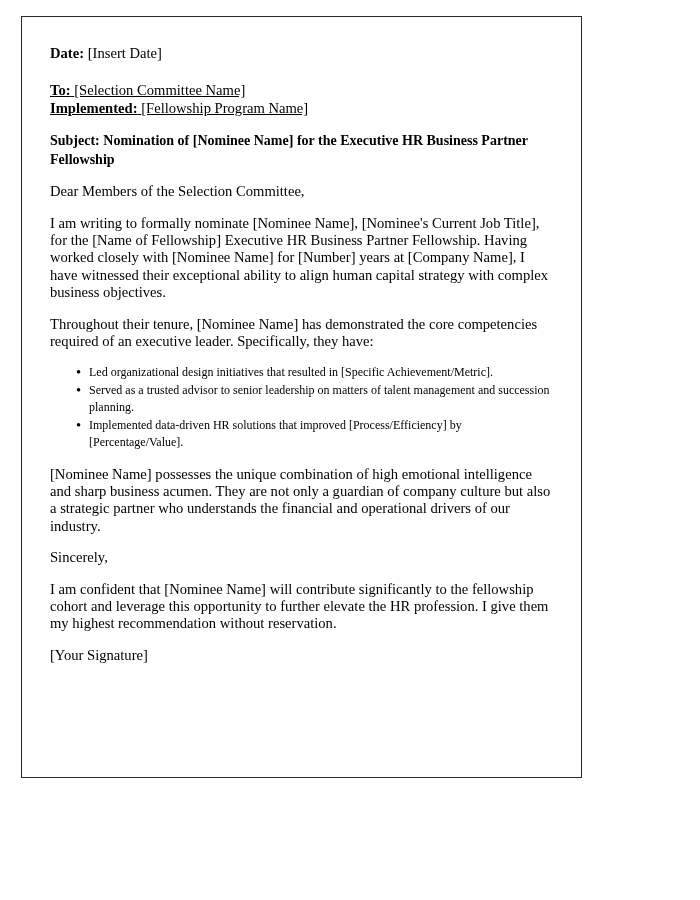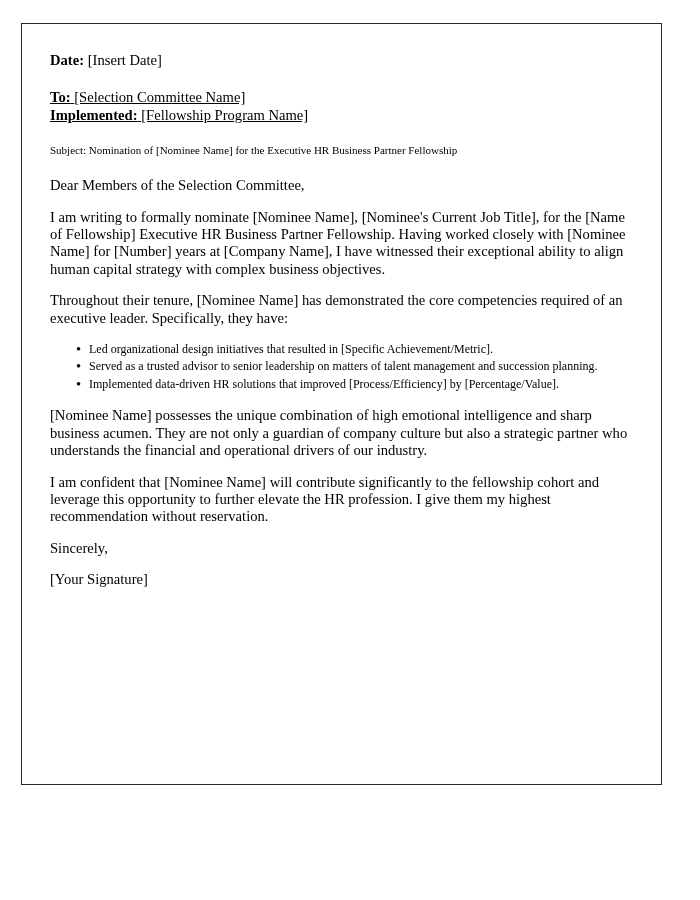--- a/index.html
+++ b/index.html
@@ -19,22 +19,22 @@
     position: relative;
     width: 700px;
     height: 900px;
     background: #ffffff;
     overflow: hidden;
   }
 
   .letter-card {
     position: absolute;
     left: 21px;
-    top: 23px;
-    width: 641px;
+    top: 16px;
+    width: 561px;
     height: 762px;
     border: 1.5px solid #2a2a2a;
     box-sizing: border-box;
     background: #ffffff;
   }
 
   .letter-body {
     padding: 28px 29px 0 28px;
     box-sizing: border-box;
   }
@@ -54,23 +54,23 @@
     font-size: 14.6px;
     line-height: 17.4px;
     text-decoration: underline;
   }
 
   .lbl {
     font-weight: bold;
   }
 
   .subject {
-    font-size: 11px;
-    line-height: 25px;
-    font-weight: normal;
+    font-size: 14px;
+    line-height: 19px;
+    font-weight: bold;
     margin: 0 0 14px 0;
     max-width: 560px;
   }
 
   .date-row {
     margin-bottom: 20px;
   }
 
   .salutation {
     margin-bottom: 14px;
@@ -152,22 +152,22 @@
       <div class="block para">Throughout their tenure, [Nominee Name] has demonstrated the core competencies required of an executive leader. Specifically, they have:</div>
 
       <ul class="bullets">
         <li>Led organizational design initiatives that resulted in [Specific Achievement/Metric].</li>
         <li>Served as a trusted advisor to senior leadership on matters of talent management and succession planning.</li>
         <li>Implemented data-driven HR solutions that improved [Process/Efficiency] by [Percentage/Value].</li>
       </ul>
 
       <div class="block para">[Nominee Name] possesses the unique combination of high emotional intelligence and sharp business acumen. They are not only a guardian of company culture but also a strategic partner who understands the financial and operational drivers of our industry.</div>
 
+      <div class="block sign-off">Sincerely,</div>
+
       <div class="block para">I am confident that [Nominee Name] will contribute significantly to the fellowship cohort and leverage this opportunity to further elevate the HR profession. I give them my highest recommendation without reservation.</div>
-
-      <div class="block sign-off">Sincerely,</div>
 
       <div class="block signature-line">[Your Signature]</div>
 
 
     </div>
   </div>
 </div>
 
 </body></html>

